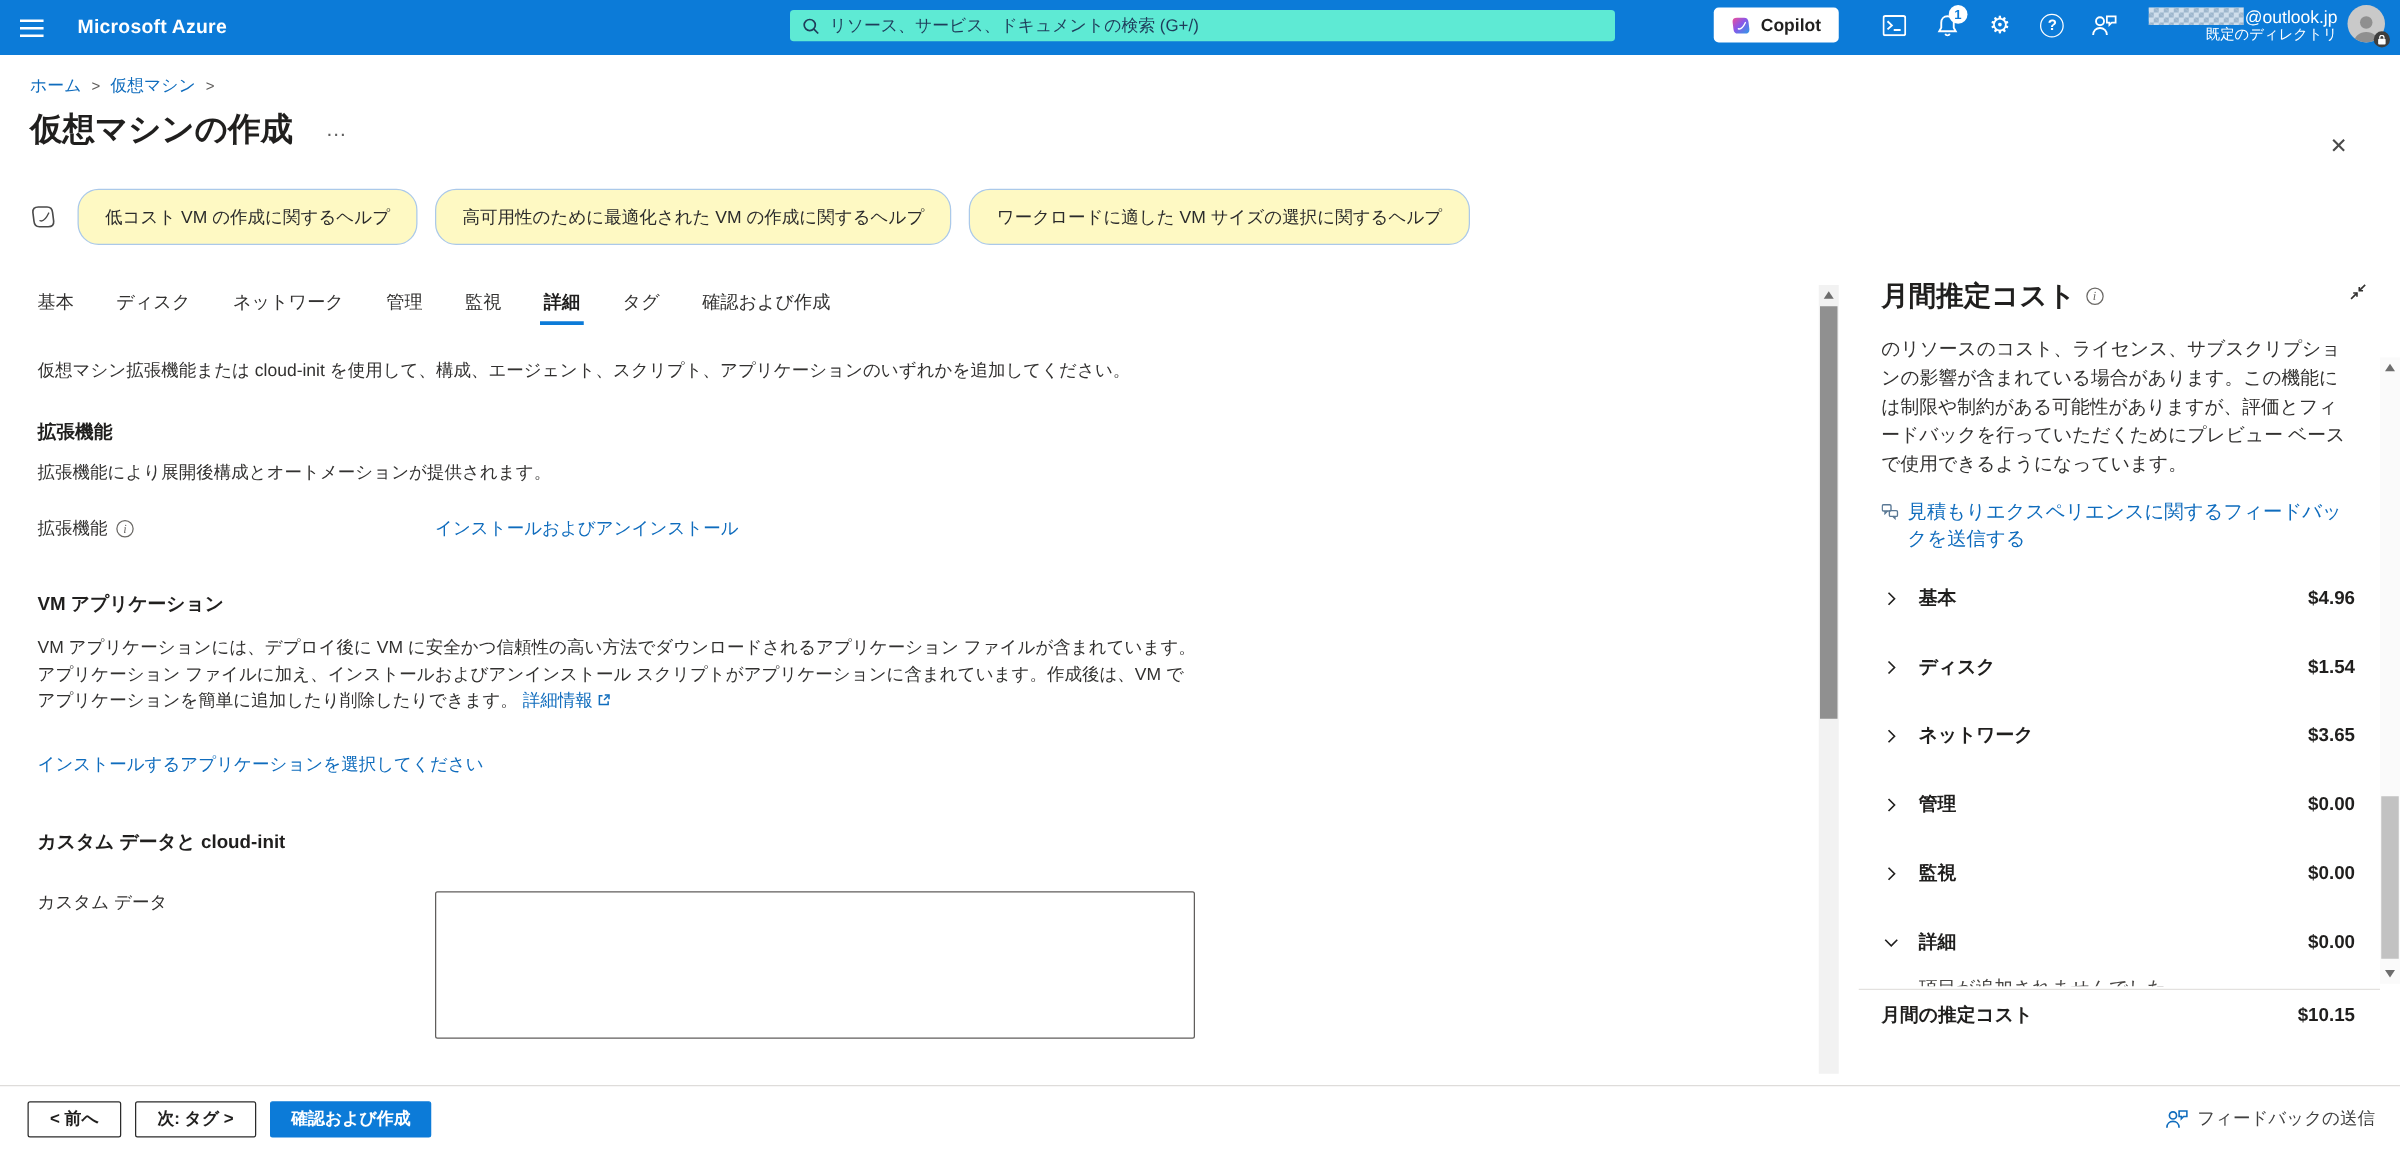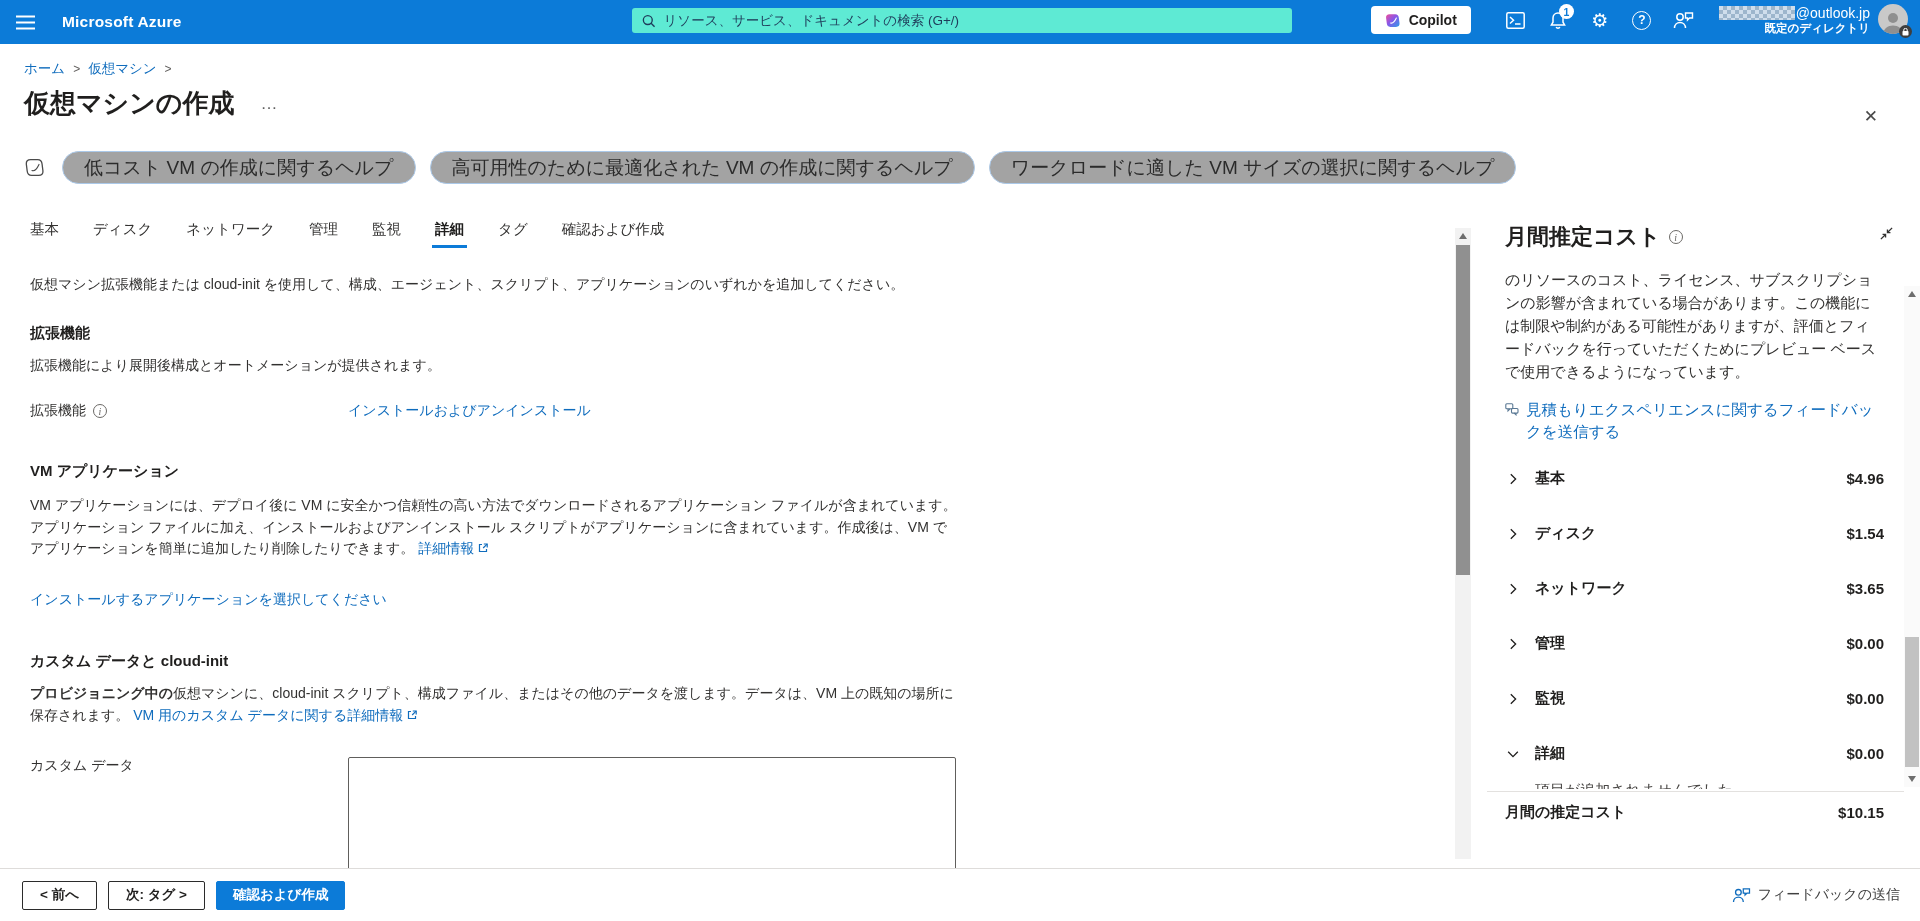--- a/index.html
+++ b/index.html
@@ -26,38 +26,38 @@
   .badge { position:absolute; top:4px; right:5px; min-width:15px; height:15px; border-radius:8px; background:#fff; color:#0c7bd8;
     font-size:10.5px; font-weight:700; display:flex; align-items:center; justify-content:center; padding:0 3px; }
   .help-circle { width:19px; height:19px; border:1.6px solid #fff; border-radius:50%; display:flex; align-items:center;
     justify-content:center; font-size:12px; font-weight:700; }
   .account { text-align:right; line-height:1.2; margin:0 8px 0 14px; }
   .account-line1 { font-size:14px; display:flex; align-items:center; justify-content:flex-end; }
   .redacted { display:inline-block; width:76px; height:14px; margin-right:1px;
     background-image:linear-gradient(45deg,#9db6cc 25%,transparent 25%,transparent 75%,#9db6cc 75%),
                      linear-gradient(45deg,#9db6cc 25%,#cfdeec 25%,#cfdeec 75%,#9db6cc 75%);
     background-size:8px 8px; background-position:0 0,4px 4px; }
-  .account-line2 { font-size:11.5px; font-weight:700; }
+  .account-line2 { font-size:11.5px; font-weight:400; }
   .avatar-wrap { position:relative; width:32px; height:32px; margin-right:10px; }
   .avatar { width:30px; height:30px; border-radius:50%; background:#c9c9c9; overflow:hidden; display:flex; align-items:flex-end; justify-content:center; }
   .lock-badge { position:absolute; right:-2px; bottom:-2px; width:13px; height:13px; border-radius:50%; background:#3e3e3e;
     display:flex; align-items:center; justify-content:center; }
   
   .breadcrumb { margin:16px 0 0 24px; font-size:13.5px; display:flex; align-items:center; gap:8px; }
   .breadcrumb a { color:#0f6cbd; text-decoration:none; cursor:pointer; }
   .crumb-sep { color:#605e5c; font-size:12px; }
   .title-row { margin:8px 0 0 24px; display:flex; align-items:center; }
   .page-title { font-size:26px; font-weight:700; color:#201f1e; }
   .title-ellipsis { margin-left:26px; color:#5f5f5f; font-size:17px; letter-spacing:2px; cursor:pointer; }
   .close-x { position:absolute; top:108px; right:42px; font-size:17px; color:#4a4a4a; cursor:pointer; line-height:1; }
   
   .chips-row { margin:30px 0 0 22px; display:flex; align-items:center; gap:14px; }
   .copilot-outline { width:26px; display:flex; justify-content:center; }
-  .chip { height:33px; background:#a3a3a3; border:1px solid #abc9e9; border-radius:17px; display:flex; align-items:center;
-    padding:0 21px; font-size:19px; color:#2b2b2b; cursor:pointer; white-space:nowrap; }
+  .chip { height:45px; background:#fef9c3; border:1px solid #abc9e9; border-radius:17px; display:flex; align-items:center;
+    padding:0 21px; font-size:14px; color:#2b2b2b; cursor:pointer; white-space:nowrap; }
   
   .tabs { margin:36px 0 0 30px; display:flex; gap:34px; font-size:14.5px; }
   .tab { position:relative; color:#323130; cursor:pointer; padding-bottom:9px; }
   .tab.active { font-weight:700; color:#201f1e; }
   .tab.active::after { content:""; position:absolute; left:-3px; right:-3px; bottom:0; height:3px; background:#0c7bd8; }
   
   .content { margin:26px 0 0 30px; width:928px; }
   .content p { font-size:14px; line-height:21.5px; }
   .sec-h { font-size:15px; font-weight:700; color:#201f1e; }
   .mt28 { margin-top:28px; } .mt40 { margin-top:42px; } .mt12 { margin-top:12px; } .mt14 { margin-top:14px; }
@@ -252,27 +252,20 @@
   <p class="mt14"><span>VM アプリケーションには、デプロイ後に VM に安全かつ信頼性の高い方法でダウンロードされるアプリケーション ファイルが含まれています。アプリケーション ファイルに加え、インストールおよびアンインストール スクリプトがアプリケーションに含まれています。作成後は、VM でアプリケーションを簡単に追加したり削除したりできます。</span>
     <a class="blue-link">詳細情報</a><span class="ext-icon"><svg width="12" height="12" viewBox="0 0 12 12">
           <path d="M5 2.5 H2.5 v7 h7 V7" fill="none" stroke="#0f6cbd" stroke-width="1.2"></path>
           <path d="M6.8 2 h3.4 v3.4" fill="none" stroke="#0f6cbd" stroke-width="1.2"></path>
           <line x1="10" y1="2.2" x2="6.2" y2="6" stroke="#0f6cbd" stroke-width="1.2"></line>
         </svg></span>
   </p>
   <p class="mt28"><a class="blue-link">インストールするアプリケーションを選択してください</a></p>
 
   <h3 class="sec-h mt40">カスタム データと cloud-init</h3>
-  <p class="mt12"><span class="bold-lead">プロビジョニング中の</span><span>仮想マシンに、cloud-init スクリプト、構成ファイル、またはその他のデータを渡します。データは、VM 上の既知の場所に保存されます。 </span>
-    <a class="blue-link">VM 用のカスタム データに関する詳細情報</a><span class="ext-icon"><svg width="12" height="12" viewBox="0 0 12 12">
-          <path d="M5 2.5 H2.5 v7 h7 V7" fill="none" stroke="#0f6cbd" stroke-width="1.2"></path>
-          <path d="M6.8 2 h3.4 v3.4" fill="none" stroke="#0f6cbd" stroke-width="1.2"></path>
-          <line x1="10" y1="2.2" x2="6.2" y2="6" stroke="#0f6cbd" stroke-width="1.2"></line>
-        </svg></span>
-  </p>
 
   <div class="field-row" style="margin-top:30px;">
     <div class="field-label">
       <span>カスタム データ</span>
     </div>
     <textarea class="custom-textarea" style=""></textarea>
   </div>
 </div>
 
 <div class="main-scrollbar">

